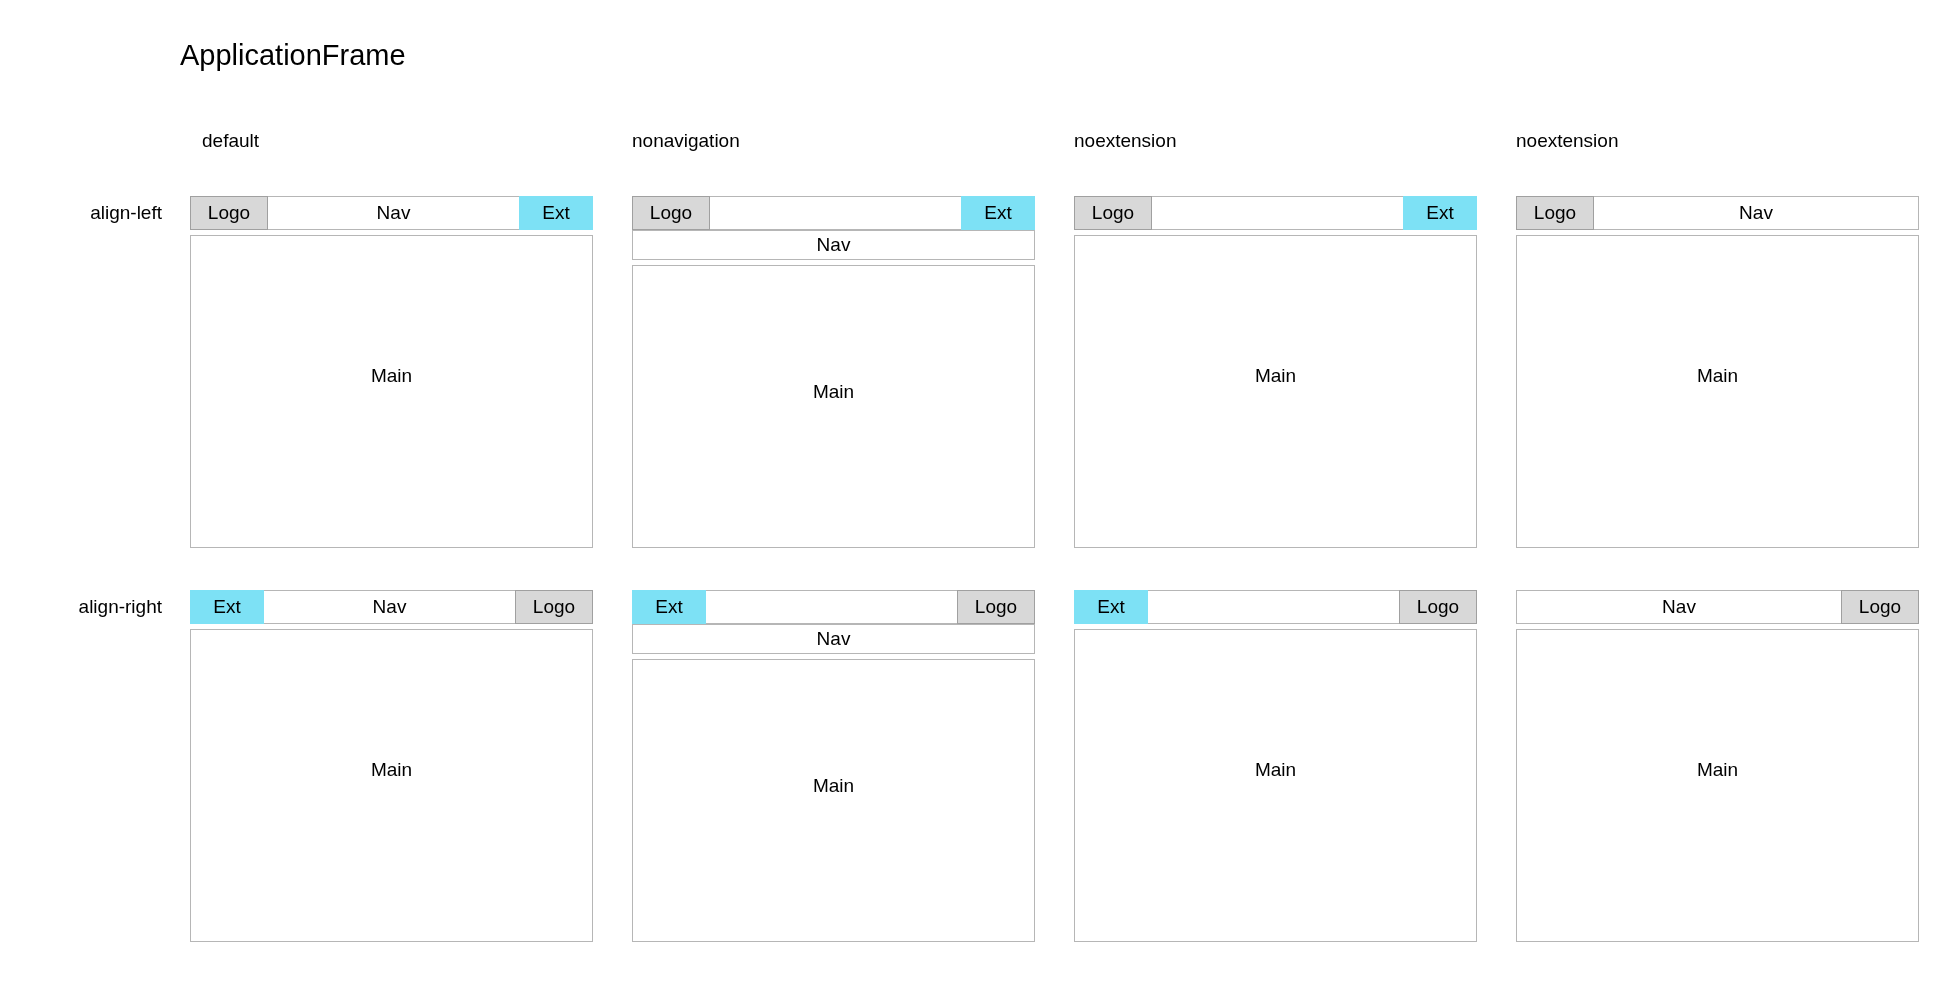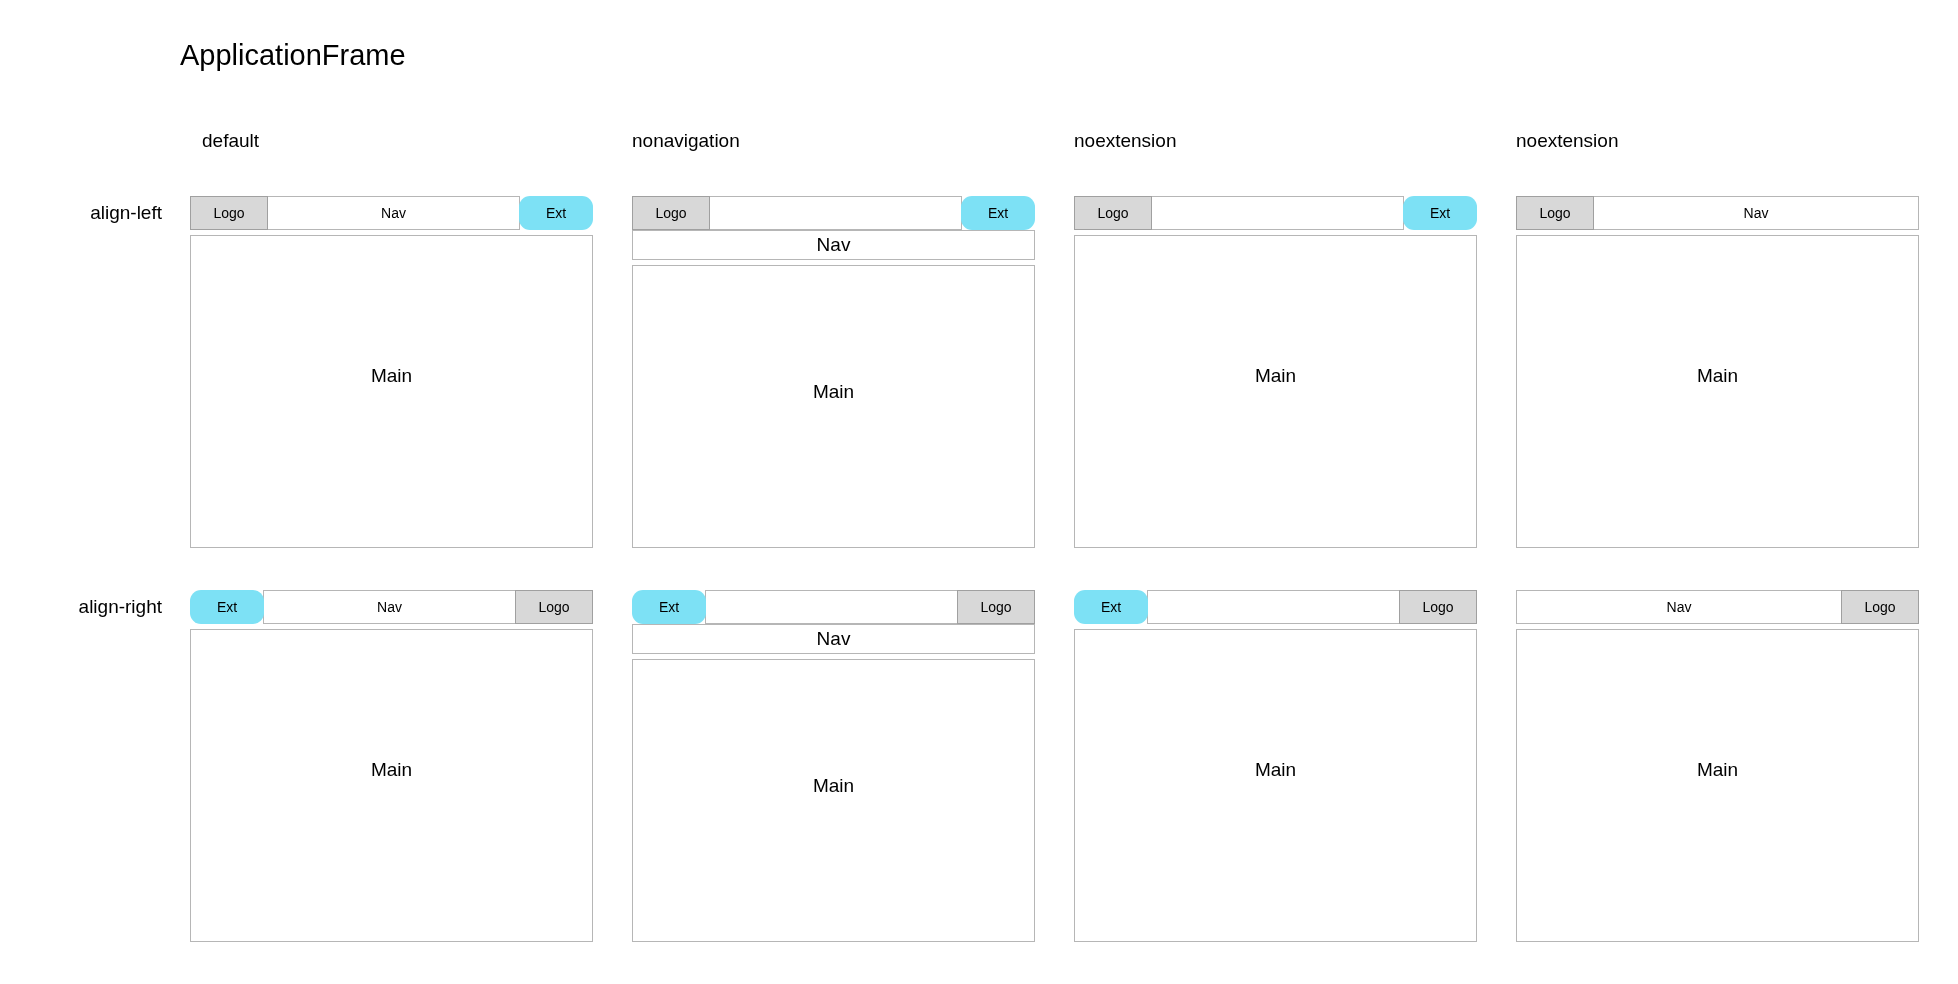--- a/index.html
+++ b/index.html
@@ -67,21 +67,21 @@
 
   .hdr {
     display: flex;
     height: 34px;
     flex: none;
   }
   .cell {
     display: flex;
     align-items: center;
     justify-content: center;
-    font-size: 14px;
+    font-size: 19px;
     box-sizing: border-box;
     white-space: nowrap;
   }
   .cell + .cell { margin-left: -1px; }
   .logo {
     width: 78px;
     flex: none;
     background: var(--logo-bg, #d8d8d8);
     border: 1px solid var(--logo-border, #a0a0a0);
     position: relative;
@@ -91,21 +91,20 @@
     flex: 1 1 auto;
     background: #ffffff;
     border: 1px solid var(--box-border, #b6b6b6);
   }
   .ext {
     width: 74px;
     flex: none;
     background: var(--ext-bg, #7de1f5);
     position: relative;
     z-index: 1;
-    border-radius: 11px;
   }
 
   .navrow {
     height: 30px;
     flex: none;
     box-sizing: border-box;
     border: 1px solid var(--box-border, #b6b6b6);
     background: #ffffff;
     display: flex;
     align-items: center;

